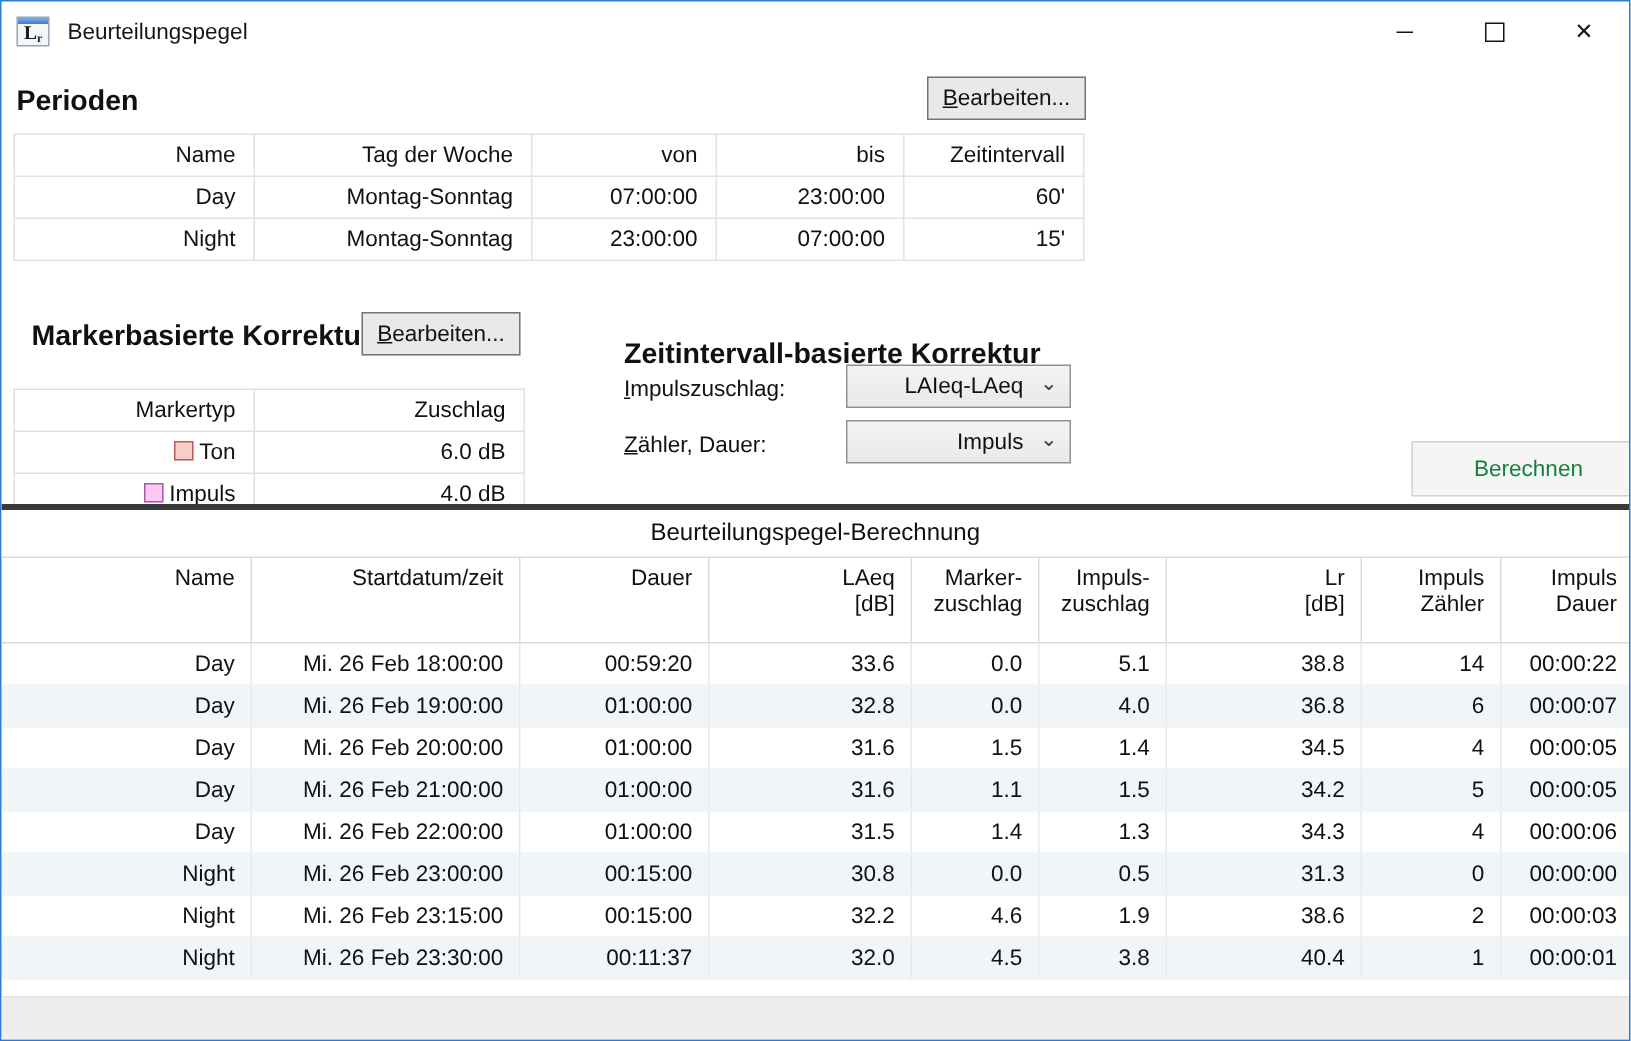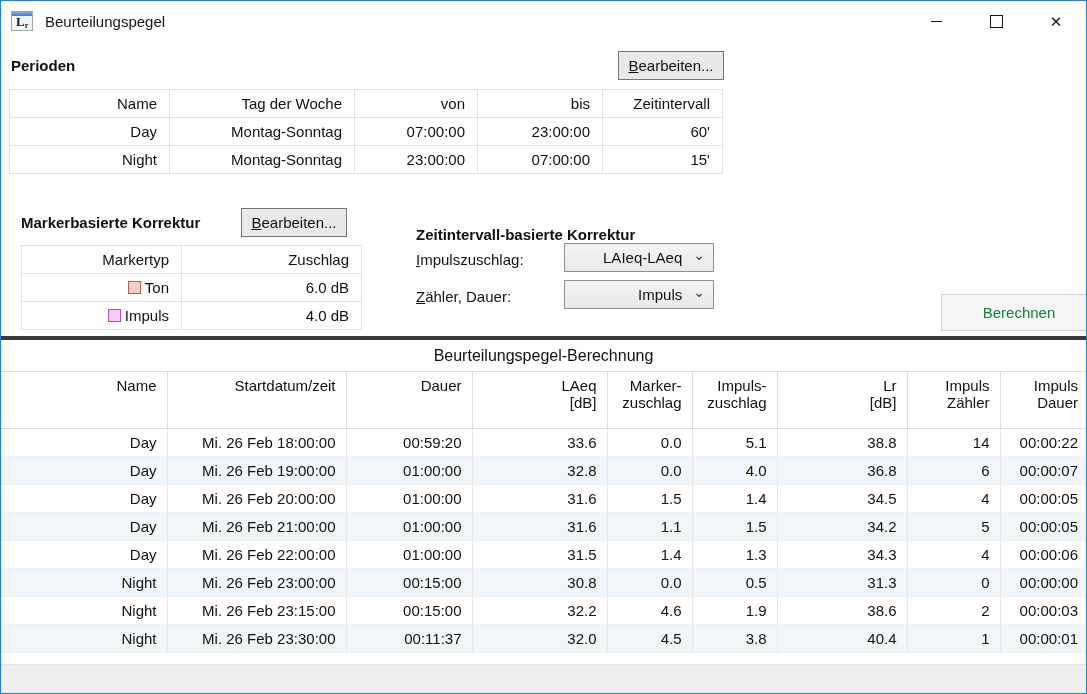--- a/index.html
+++ b/index.html
@@ -19,38 +19,38 @@
   .app-icon-text { position:absolute; top:3px; left:4px; font-family:"Liberation Serif", serif; font-weight:bold; font-size:13px; line-height:13px; color:#1b1b1b; }
   .app-icon-text .sub { font-size:8px; vertical-align:-2px; }
   .title { margin-left:12px; font-size:15px; color:#15151f; }
   .controls { margin-left:auto; display:flex; height:100%; }
   .wbtn { width:60px; height:40px; display:flex; align-items:center; justify-content:center; cursor:default; }
   .min-glyph { width:11px; height:0; border-bottom:1px solid #151515; display:block; }
   .max-glyph { width:11px; height:11px; border:1px solid #151515; display:block; }
   .close-glyph { font-size:15px; color:#151515; line-height:1; }
 
   
-  .sec-heading { position:absolute; font-weight:bold; font-size:15px; white-space:nowrap; }
+  .sec-heading { position:absolute; font-weight:bold; font-size:19px; white-space:nowrap; }
   #perioden-heading { left:10px; top:56px; }
   #marker-heading  { left:20px; top:213px; }
   #zk-heading      { left:415px; top:213px;margin-top:12px; }
 
   .btn { position:absolute; background:#e9e9e9; border:1px solid #747474; font-family:inherit; font-size:15px; color:#111; padding:0; cursor:default; }
   #perioden-edit { left:617px; top:50px;  width:106px; height:29px; }
   #marker-edit   { left:240px; top:207px; width:106px; height:29px; }
   #berechnen     { left:940px; top:293px; width:156px; height:37px; background:#f5f5f5; border:1px solid #d2d2d2; color:#15803d; }
   .mnemonic { display:inline-block; }
   .mnemonic::first-letter { text-decoration:underline; }
 
   
   .grid { position:absolute; border-collapse:collapse; table-layout:fixed; font-size:15px; color:#111; }
   .grid th, .grid td { border:1px solid #e2e2e2; padding:0 12px; height:27px; font-weight:normal; white-space:nowrap; overflow:hidden; }
   .al { text-align:right; } .ar { text-align:right; }
   #perioden-table { left:8px; top:88px;  width:713px; }
-  #marker-table   { left:8px; top:244px; width:340px;margin-left:12px; }
+  #marker-table   { left:8px; top:258px; width:340px; }
   .swatch { display:inline-block; width:13px; height:13px; box-sizing:border-box; border:1px solid; margin-right:4px; vertical-align:-1px; }
 
   
   .field-label { position:absolute; font-size:15px; white-space:nowrap; }
   #zk-label-1 { left:415px; top:250px; }
   #zk-label-2 { left:415px; top:287px; }
   .dropdown { position:absolute; left:563px; width:150px; height:29px; box-sizing:border-box;
     background:linear-gradient(#f4f4f4,#e9e9e9); border:1px solid #8f8f8f;
     display:flex; align-items:center; justify-content:flex-end; padding:0 8px; font-size:15px; cursor:default; }
   #zk-dd-1 { top:242px; } #zk-dd-2 { top:279px; }

